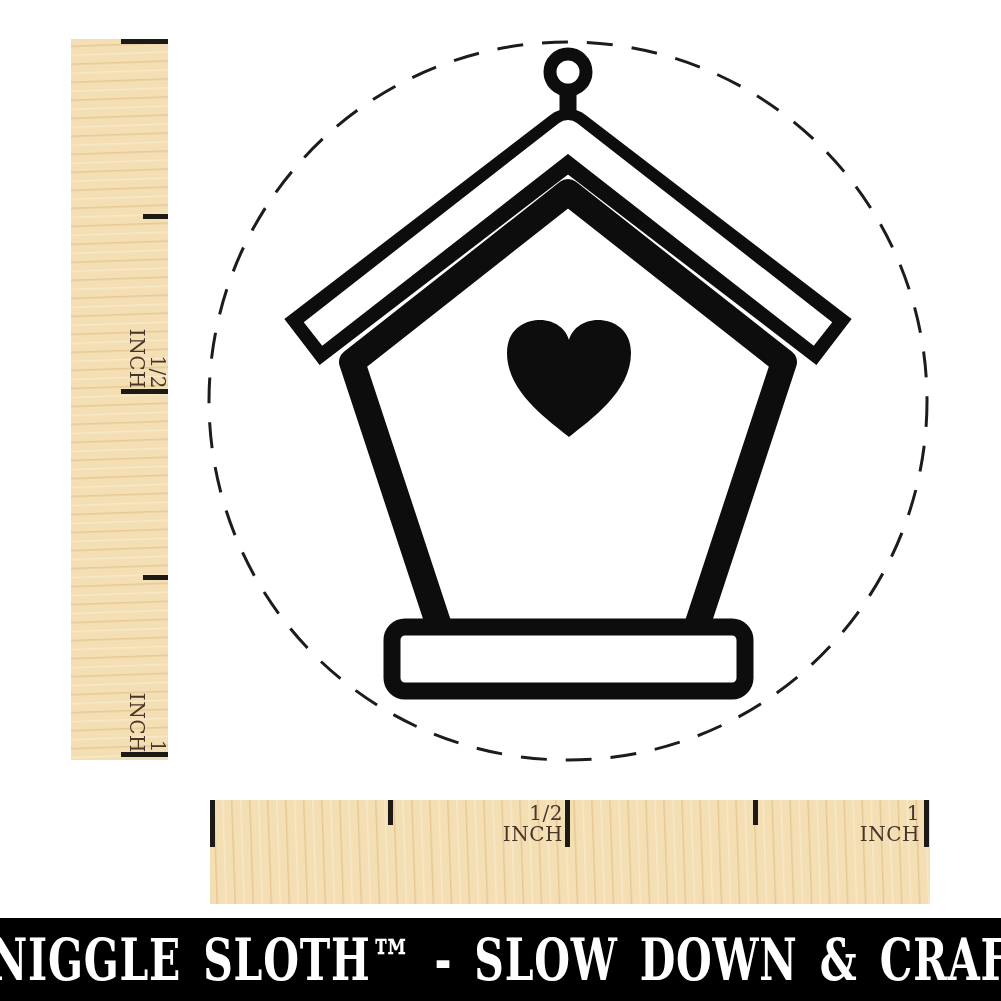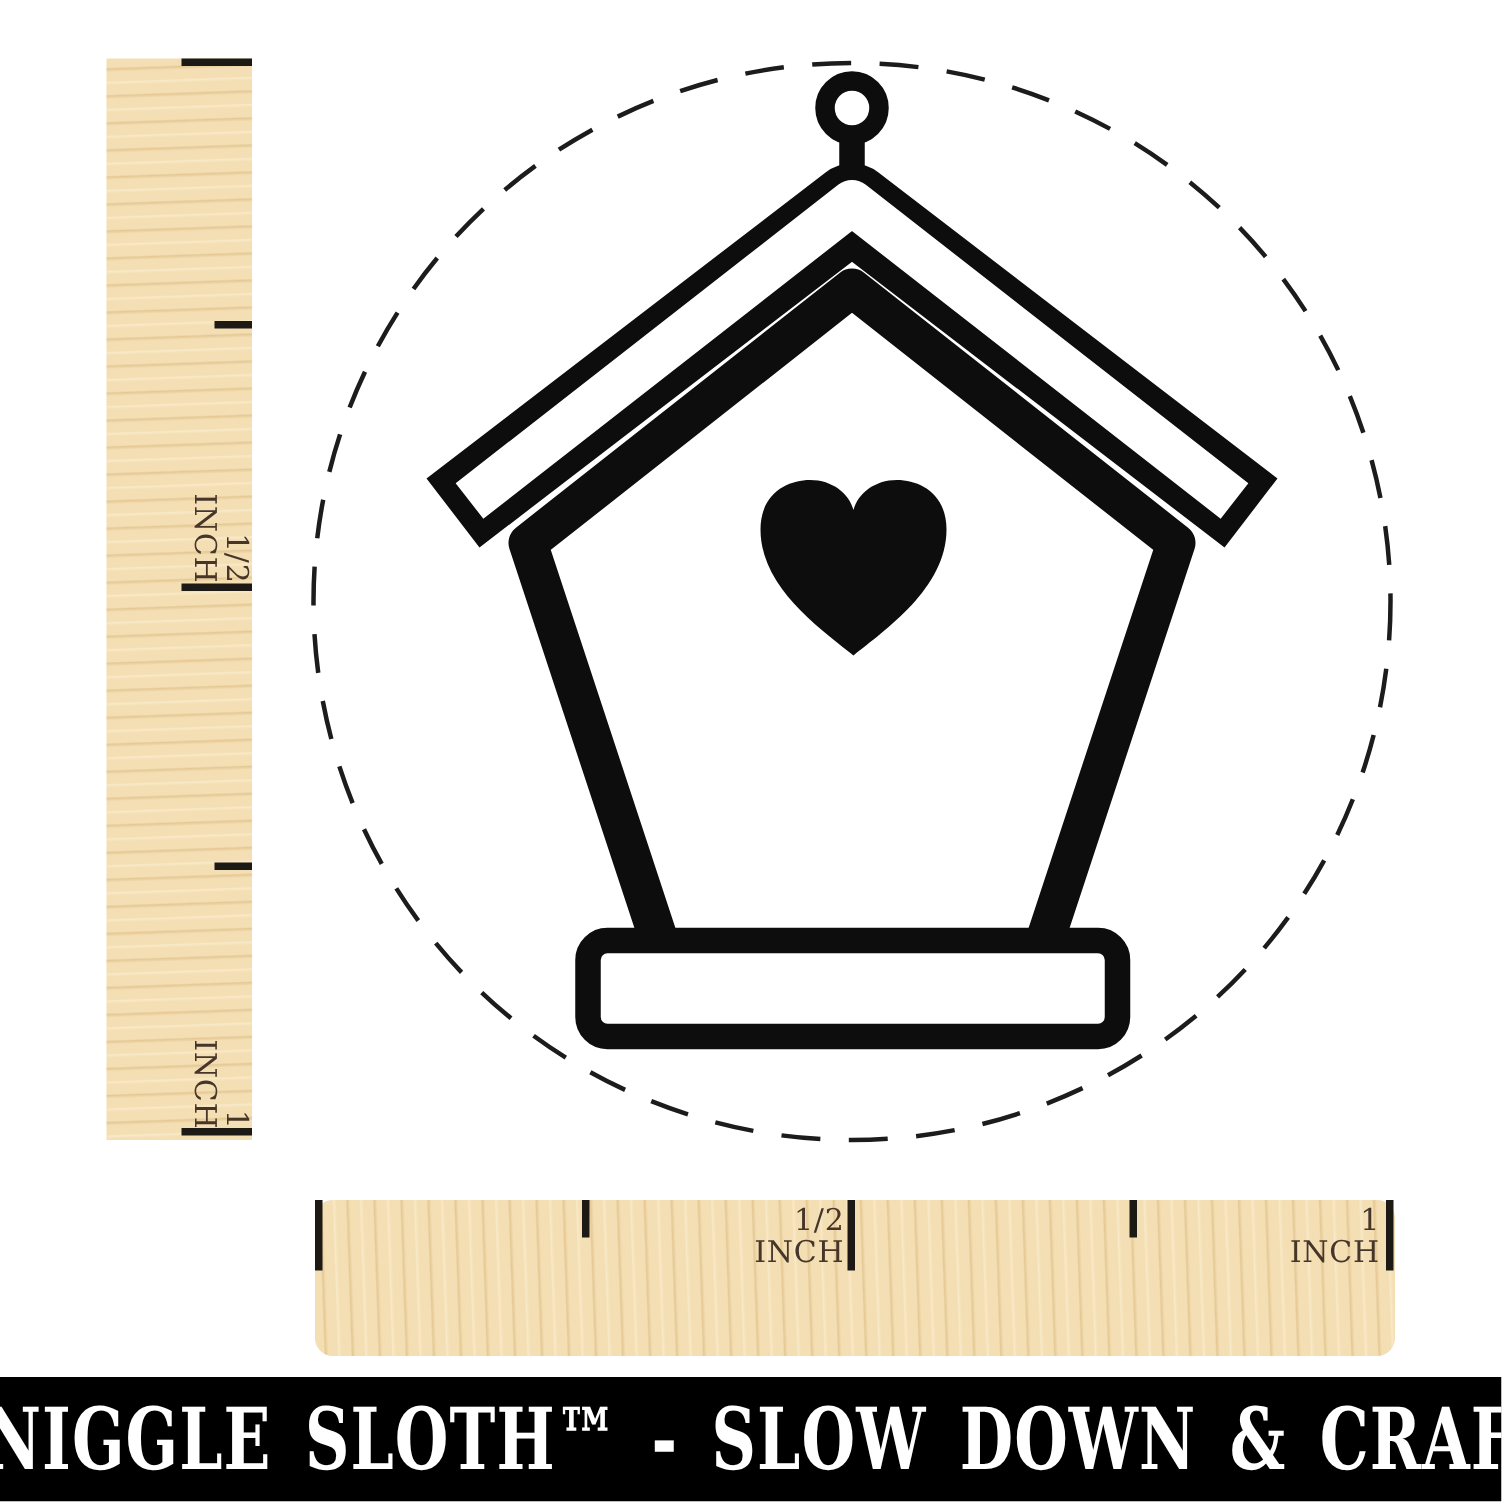--- a/index.html
+++ b/index.html
@@ -27,21 +27,20 @@
         rgba(214,176,112,0) 18px);
   }
   .ruler-h {
     left: 210px; top: 800px; width: 720px; height: 104px;
     background-image:
       repeating-linear-gradient(88deg,
         rgba(214,176,112,0) 0px, rgba(214,176,112,0) 6px,
         rgba(206,166,100,0.38) 7px, rgba(214,176,112,0) 9px,
         rgba(214,176,112,0) 15px, rgba(252,242,216,0.55) 16px,
         rgba(214,176,112,0) 18px);
-    border-radius: 12px;
   }
   .tick { position: absolute; background: #1d1a16; }
   .ruler-v .tick { right: 0; height: 5px; }
   .ruler-v .tick.major { width: 47px; }
   .ruler-v .tick.minor { width: 25px; }
   .ruler-h .tick { top: 0; width: 5px; }
   .ruler-h .tick.major { height: 47px; }
   .ruler-h .tick.minor { height: 25px; }
 
   .ruler-label {

